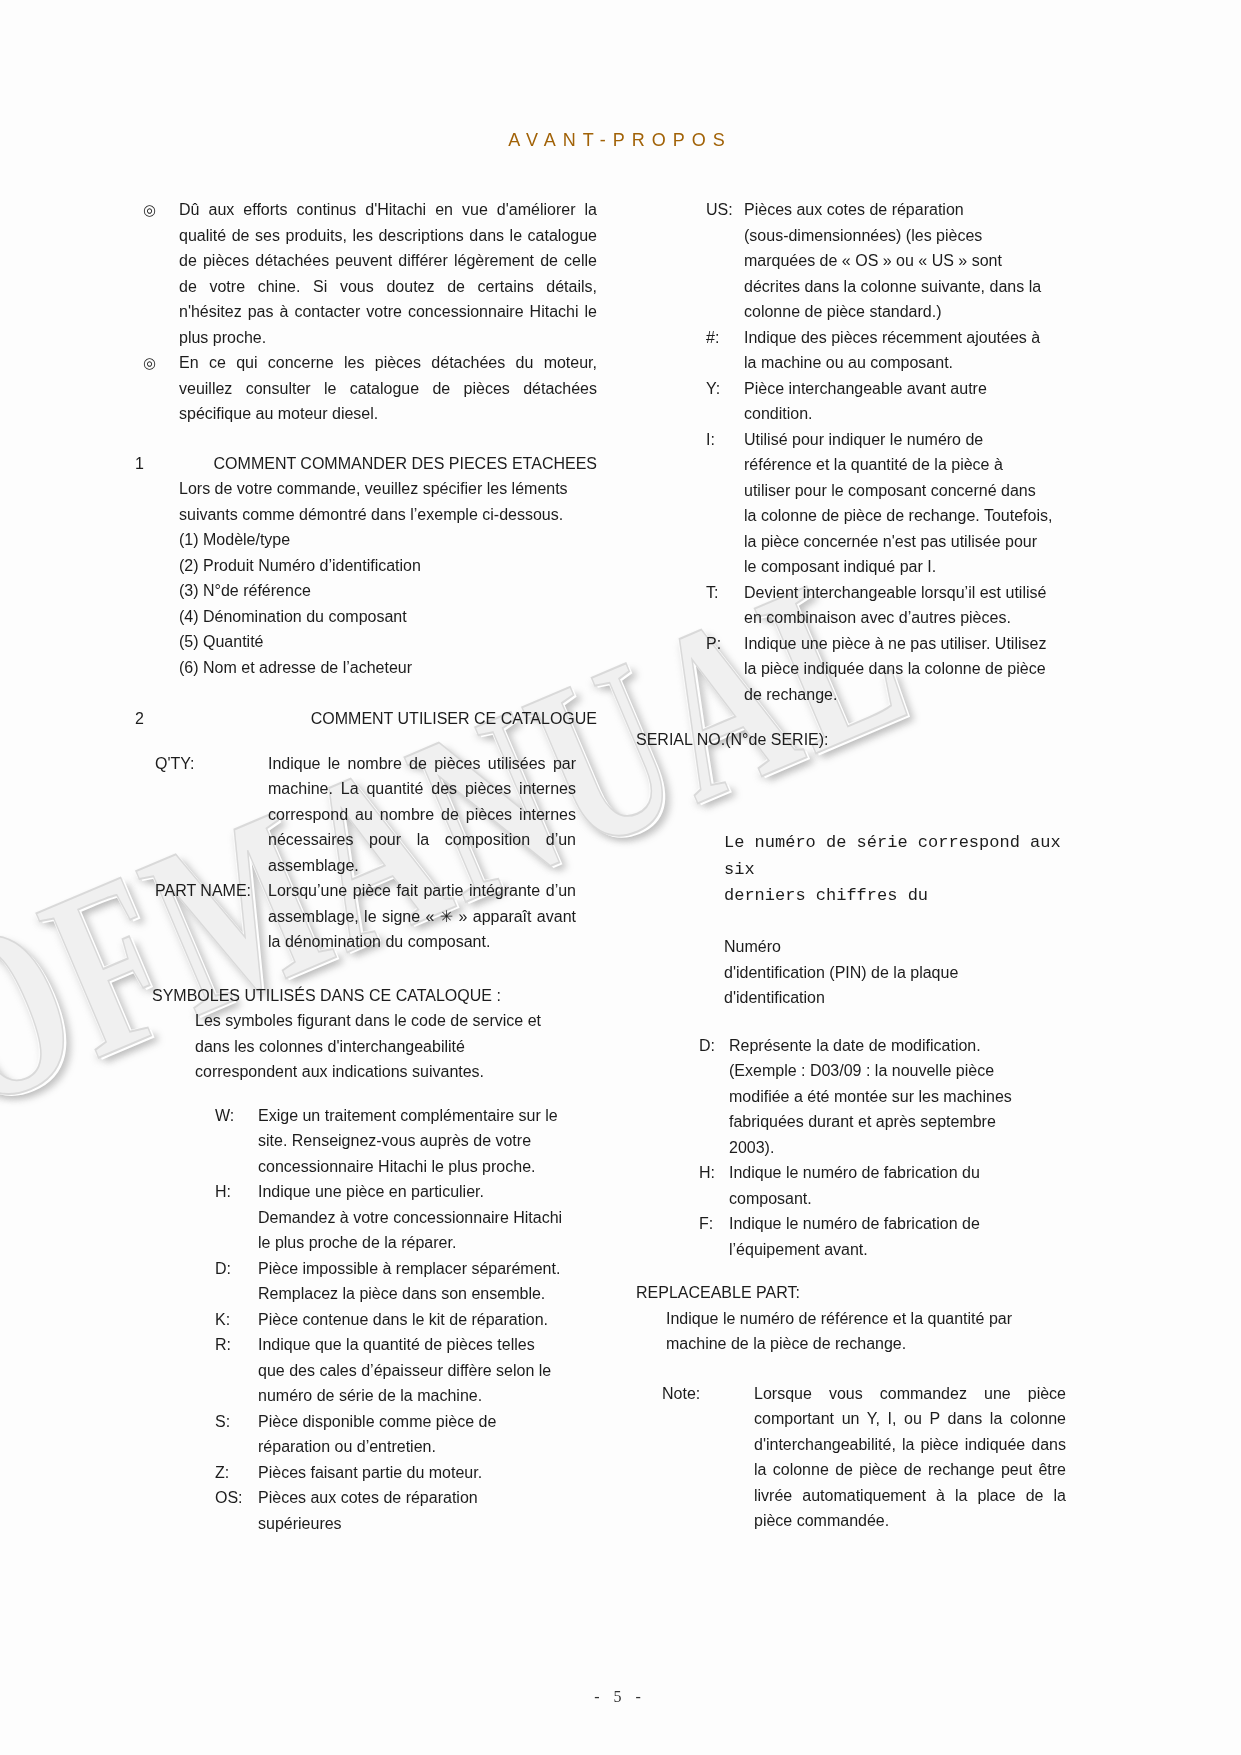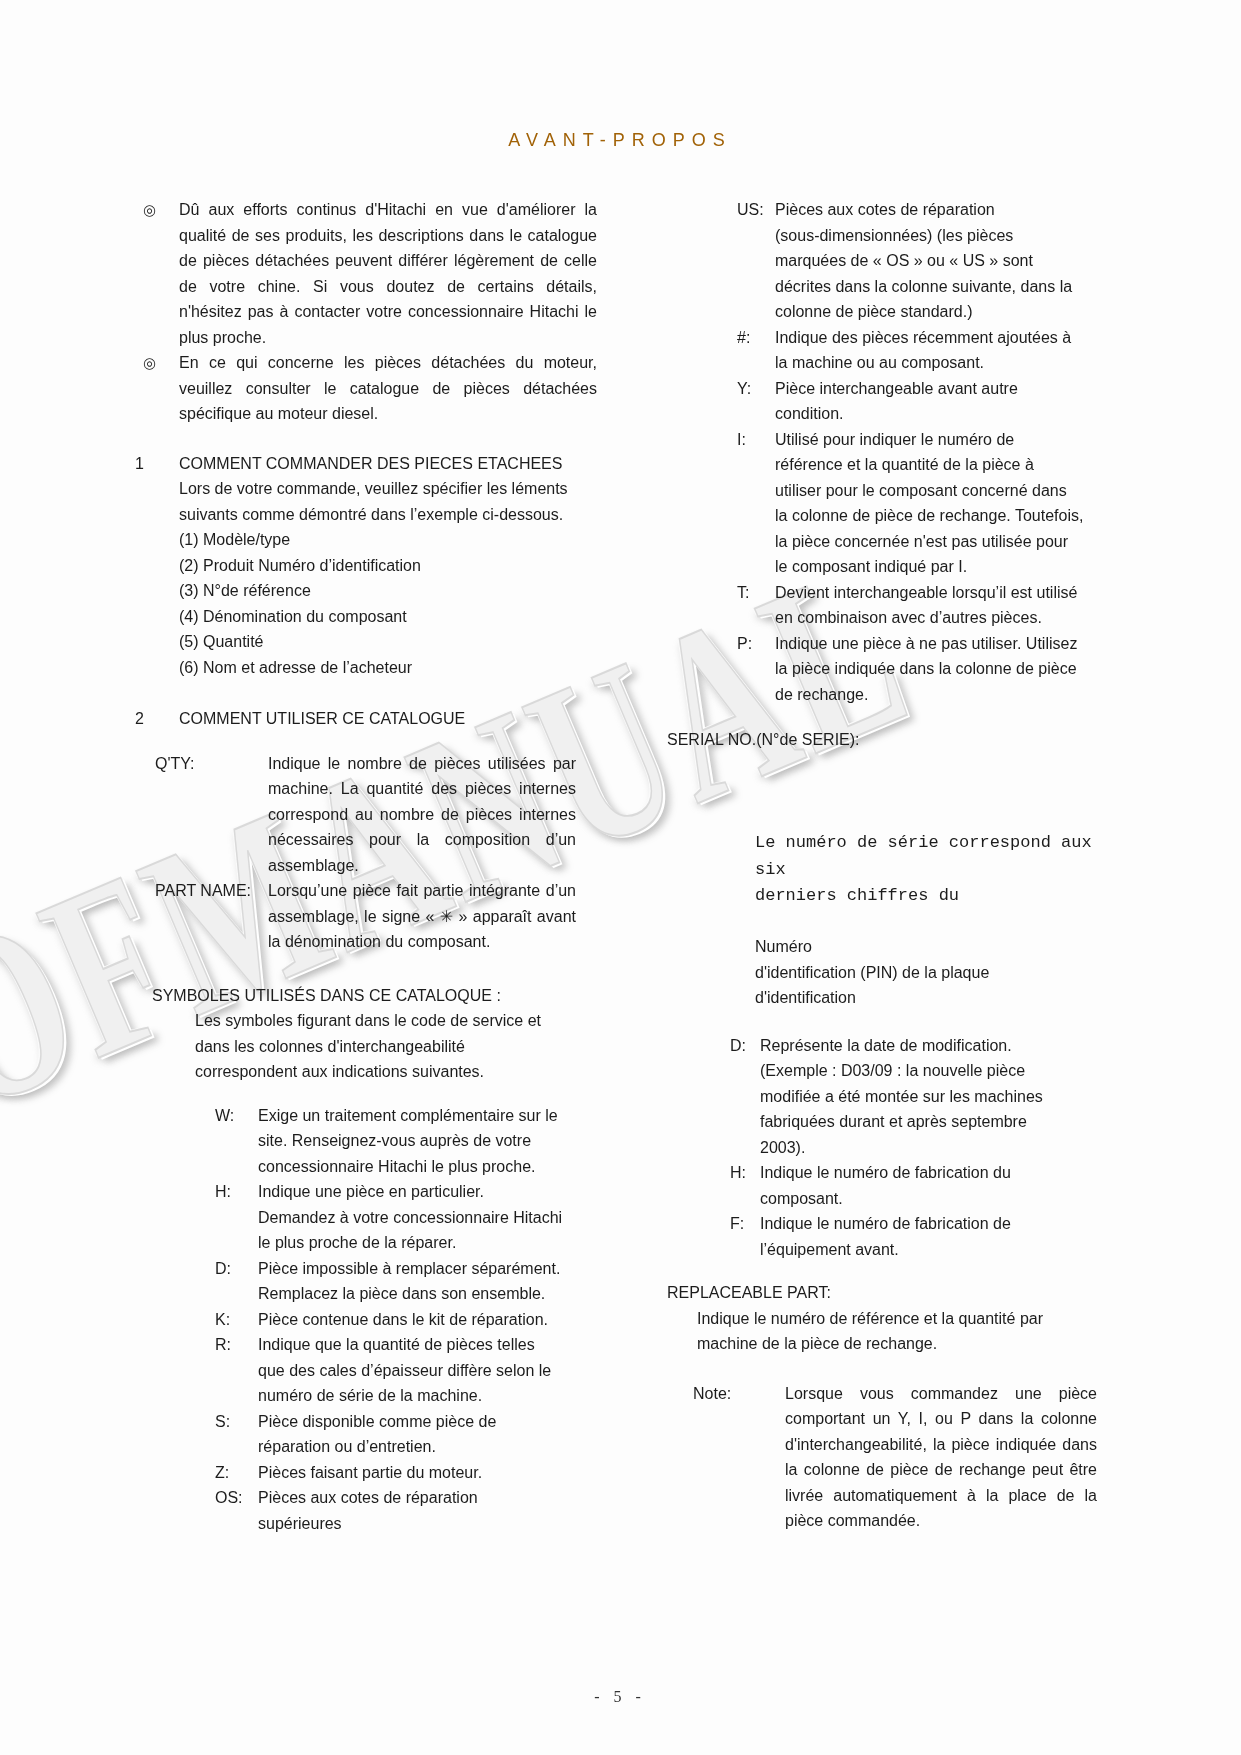--- a/index.html
+++ b/index.html
@@ -17,32 +17,32 @@
     user-select:none;
   }
   
   .title{position:absolute;top:130px;left:620px;transform:translateX(-50%);
     margin:0;font-size:18px;font-weight:400;letter-spacing:7px;white-space:nowrap;color:#a16207;}
   .page-number{position:absolute;left:620px;top:1688px;transform:translateX(-50%);
     font-family:"Liberation Serif","DejaVu Serif",serif;font-size:16px;letter-spacing:5px;color:#333;}
   
   .col{position:absolute;top:197px;font-size:16px;line-height:25.5px;}
   .col-left{left:135px;width:462px;}
-  .col-right{left:667px;width:430px;}
+  .col-right{left:636px;width:430px;}
   p{margin:0;}
   .justify{text-align:justify;}
   .preline{white-space:pre-line;}
   
   .bullet-row{display:flex;}
   .bullet-row .marker{flex:none;width:36px;padding-left:8px;font-size:15px;}
   .bullet-row .btext{flex:1;}
   .sec1{margin-top:24px;}
   .sec-head{display:flex;}
   .sec-num{flex:none;width:44px;}
-  .sec-title{flex:1;}
+  .sec-title{flex:1;text-align:right;}
   .sec-intro{margin-left:44px;}
   .order-items{margin-left:44px;}
   .sec2{margin-top:26px;}
   .defs{margin-top:19px;margin-left:20px;}
   .def-row{display:flex;}
   .def-term{flex:none;width:113px;}
   .def-text{flex:none;width:308px;}
   .sym-heading{margin-top:28px;margin-left:17px;}
   .sym-intro{margin-left:60px;}
   .sym-list{margin-top:18px;}

